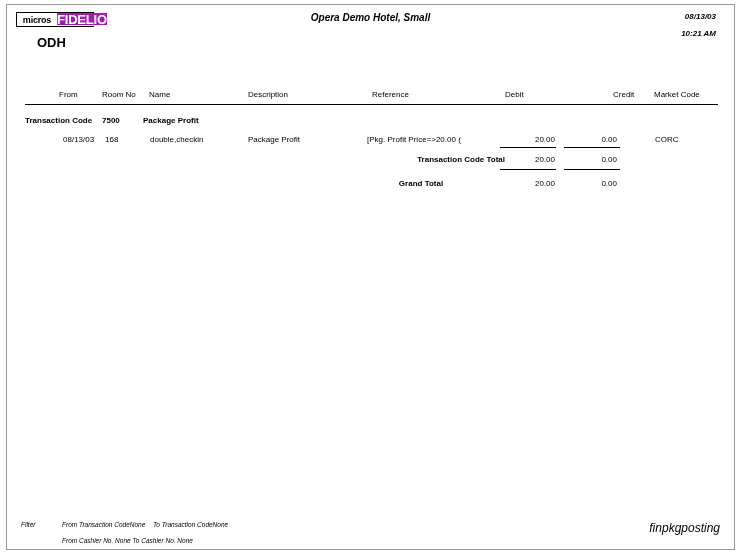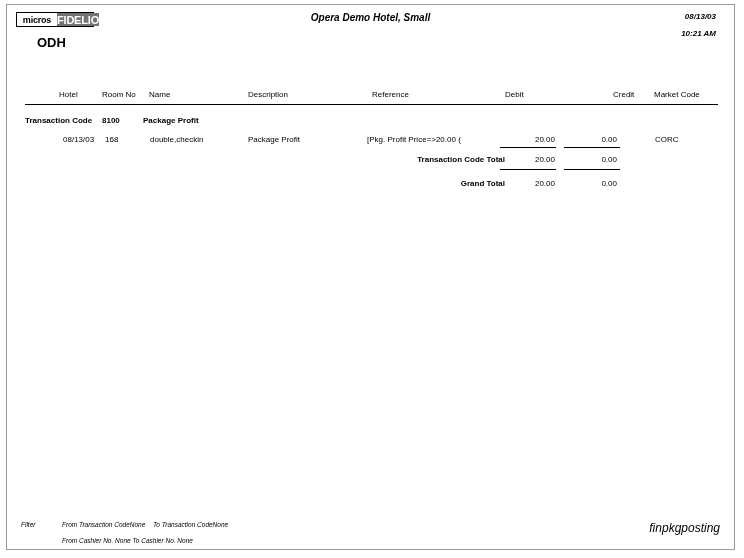--- a/index.html
+++ b/index.html
@@ -47,28 +47,29 @@
     display: flex;
     align-items: center;
     justify-content: center;
     font-size: 9px;
     font-weight: bold;
     color: #000000;
     letter-spacing: -0.2px;
   }
   .logo-right {
     flex: 1;
-    background: #737373;
+    background: #a21caf;
     color: #ffffff;
     display: flex;
     align-items: center;
     justify-content: center;
-    font-size: 11px;
+    font-size: 13px;
     font-weight: bold;
     letter-spacing: -0.2px;
+    text-decoration: underline;
   }
   .hotel-code {
     position: absolute;
     left: 30px;
     top: 30px;
     font-size: 13px;
     font-weight: bold;
     color: #000000;
   }
   
@@ -171,33 +172,33 @@
       <div class="logo-left">micros</div>
       <div class="logo-right">FIDELIO</div>
     </div>
     <div class="hotel-code">ODH</div>
 
     <div class="hotel-name">Opera Demo Hotel, Small</div>
 
     <div class="hdr-date">08/13/03</div>
     <div class="hdr-time">10:21 AM</div>
 
-    <div class="col-head" style="left:52px; top:85px;">Hotel</div>
+    <div class="col-head" style="left:52px; top:85px;">From</div>
     <div class="col-head" style="left:95px; top:85px;">Room No</div>
     <div class="col-head" style="left:142px; top:85px;">Name</div>
     <div class="col-head" style="left:241px; top:85px;">Description</div>
     <div class="col-head" style="left:365px; top:85px;">Reference</div>
     <div class="col-head right" style="left:498px; top:85px; width:50px;">Debit</div>
     <div class="col-head right" style="left:560px; top:85px; width:50px;margin-left:46px;">Credit</div>
     <div class="col-head" style="left:647px; top:85px;">Market Code</div>
 
     <div class="rule" style="top:99px;"></div>
 
     <div class="cell bold" style="left:18px; top:111px;">Transaction Code</div>
-    <div class="cell bold" style="left:95px; top:111px;">8100</div>
+    <div class="cell bold" style="left:95px; top:111px;">7500</div>
     <div class="cell bold" style="left:136px; top:111px;">Package Profit</div>
 
     <div class="cell" style="left:56px; top:130px;">08/13/03</div>
     <div class="cell" style="left:98px; top:130px;">168</div>
     <div class="cell" style="left:143px; top:130px;">double,checkin</div>
     <div class="cell" style="left:241px; top:130px;">Package Profit</div>
     <div class="cell" style="left:360px; top:130px;">[Pkg. Profit Price=&gt;20.00 (</div>
     <div class="cell right" style="left:498px; top:130px; width:50px;">20.00</div>
     <div class="cell right" style="left:560px; top:130px; width:50px;">0.00</div>
     <div class="cell" style="left:648px; top:130px;">CORC</div>
@@ -205,21 +206,21 @@
     <div class="underline" style="left:493px; top:142px; width:56px;"></div>
     <div class="underline" style="left:557px; top:142px; width:56px;"></div>
 
     <div class="cell bold right" style="left:330px; top:150px; width:168px;">Transaction Code Total</div>
     <div class="cell right" style="left:498px; top:150px; width:50px;">20.00</div>
     <div class="cell right" style="left:560px; top:150px; width:50px;">0.00</div>
 
     <div class="underline" style="left:493px; top:164px; width:56px;"></div>
     <div class="underline" style="left:557px; top:164px; width:56px;"></div>
 
-    <div class="cell bold right" style="left:330px; top:174px; width:168px;">Grand Total</div>
+    <div class="cell bold right" style="left:330px; top:174px; width:168px;text-align:center;">Grand Total</div>
     <div class="cell right" style="left:498px; top:174px; width:50px;">20.00</div>
     <div class="cell right" style="left:560px; top:174px; width:50px;">0.00</div>
 
     <div class="footer-text" style="left:14px; top:516px;">Filter</div>
     <div class="footer-text" style="left:55px; top:516px;">From Transaction CodeNone</div>
     <div class="footer-text" style="left:146px; top:516px;">To Transaction CodeNone</div>
     <div class="footer-text" style="left:55px; top:532px;">From Cashier No. None To Cashier No. None</div>
     <div class="footer-text" style="right:14px; top:516px; font-size:12px;">finpkgposting</div>
 
   </div>

